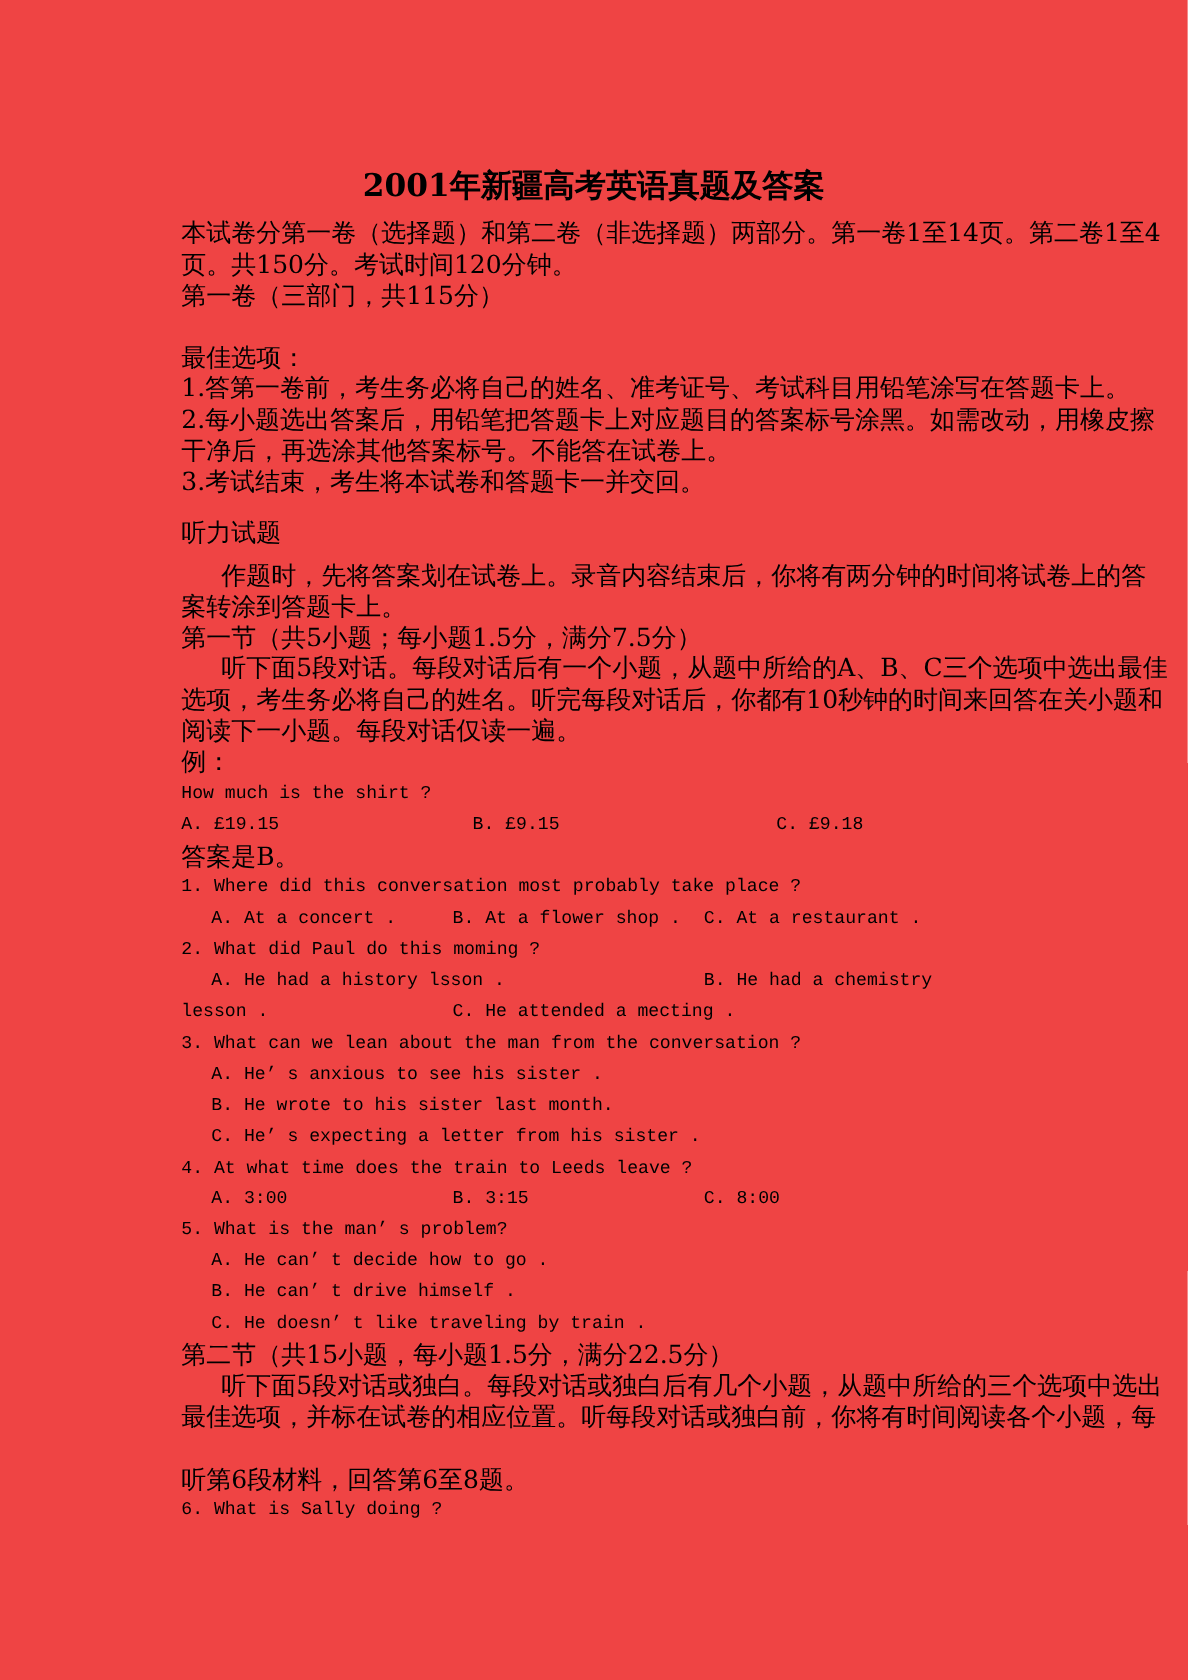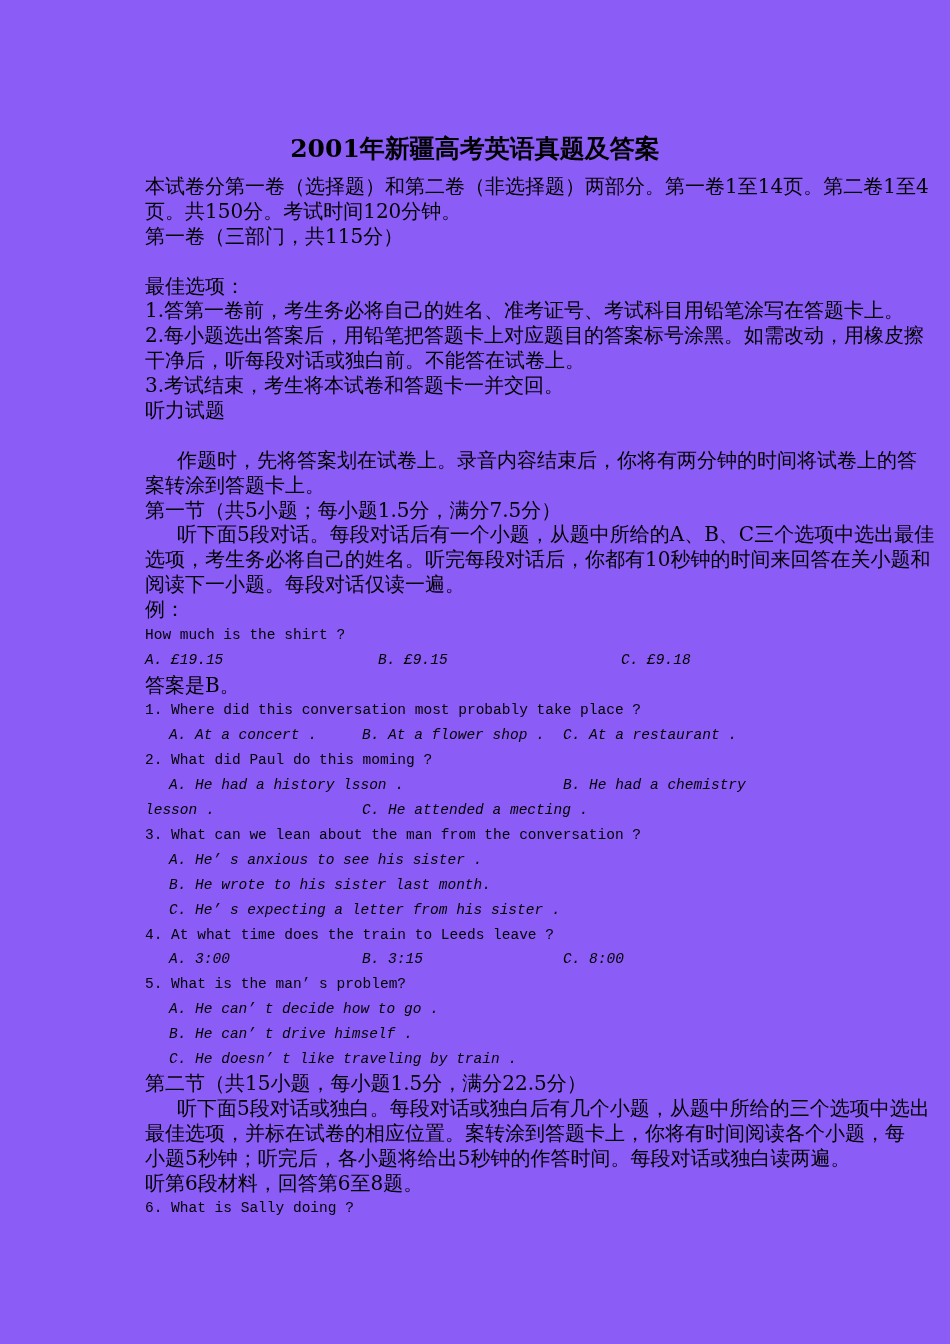--- a/index.html
+++ b/index.html
@@ -1,45 +1,45 @@
 <!DOCTYPE html>
 <html><head>
   <meta charset="utf-8">
   <style>
     html, body { margin: 0; padding: 0; background: #ffffff; }
     body { width: 950px; height: 1344px; position: relative; overflow: hidden;
            font-family: "DejaVu Serif", "Liberation Serif", serif; color: #000; }
-    .page { position: absolute; left: 0; top: 0; width: 950px; height: 1344px; background: #8b5cf6; }
+    .page { position: absolute; left: 0; top: 0; width: 950px; height: 1344px; background: #ef4444; }
     .title { position: absolute; left: 0; width: 950px; top: 132px; text-align: center;
              font-size: 25px; font-weight: bold; letter-spacing: 0px;
              font-family: "DejaVu Serif", "Liberation Serif", serif; }
     .line { position: absolute; left: 145px; font-size: 20px; line-height: 20px; white-space: pre; }
     .mono { font-family: "Liberation Mono", "DejaVu Sans Mono", monospace; font-size: 14.5px; }
     .indent { left: 177px; }
     .opt { position: absolute; white-space: pre; font-size: 14.5px; line-height: 20px;
-           font-family: "Liberation Mono", "DejaVu Sans Mono", monospace; font-style: italic; }
+           font-family: "Liberation Mono", "DejaVu Sans Mono", monospace; }
   </style>
 </head>
 <body>
 
 <div class="page">
 
   <div class="title">2001年新疆高考英语真题及答案</div>
 
   <div class="line" style="top:176px">本试卷分第一卷（选择题）和第二卷（非选择题）两部分。第一卷1至14页。第二卷1至4</div>
   <div class="line" style="top:201px">页。共150分。考试时间120分钟。</div>
   <div class="line" style="top:226px">第一卷（三部门，共115分）</div>
 
   <div class="line" style="top:276px">最佳选项：</div>
   <div class="line" style="top:300px">1.答第一卷前，考生务必将自己的姓名、准考证号、考试科目用铅笔涂写在答题卡上。</div>
   <div class="line" style="top:325px">2.每小题选出答案后，用铅笔把答题卡上对应题目的答案标号涂黑。如需改动，用橡皮擦</div>
-  <div class="line" style="top:350px">干净后，听每段对话或独白前。不能答在试卷上。</div>
+  <div class="line" style="top:350px">干净后，再选涂其他答案标号。不能答在试卷上。</div>
   <div class="line" style="top:375px">3.考试结束，考生将本试卷和答题卡一并交回。</div>
 
-  <div class="line" style="top:400px">听力试题</div>
+  <div class="line" style="top:416px">听力试题</div>
   <div class="line indent" style="top:450px">作题时，先将答案划在试卷上。录音内容结束后，你将有两分钟的时间将试卷上的答</div>
   <div class="line" style="top:475px">案转涂到答题卡上。</div>
 
   <div class="line" style="top:500px">第一节（共5小题；每小题1.5分，满分7.5分）</div>
   <div class="line indent" style="top:524px">听下面5段对话。每段对话后有一个小题，从题中所给的A、B、C三个选项中选出最佳</div>
   <div class="line" style="top:549px">选项，考生务必将自己的姓名。听完每段对话后，你都有10秒钟的时间来回答在关小题和</div>
   <div class="line" style="top:574px">阅读下一小题。每段对话仅读一遍。</div>
   <div class="line" style="top:599px">例：</div>
 
   <div class="line mono" style="top:625px">How much is the shirt ?</div>
@@ -69,18 +69,17 @@
   <div class="opt" style="left:362px; top:949px">B. 3:15</div>
   <div class="opt" style="left:563px; top:949px">C. 8:00</div>
 
   <div class="line mono" style="top:974px">5. What is the man’ s problem?</div>
   <div class="opt" style="left:169px; top:999px">A. He can’ t decide how to go .</div>
   <div class="opt" style="left:169px; top:1024px">B. He can’ t drive himself .</div>
   <div class="opt" style="left:169px; top:1049px">C. He doesn’ t like traveling by train .</div>
 
   <div class="line" style="top:1073px">第二节（共15小题，每小题1.5分，满分22.5分）</div>
   <div class="line indent" style="top:1098px">听下面5段对话或独白。每段对话或独白后有几个小题，从题中所给的三个选项中选出</div>
-  <div class="line" style="top:1123px">最佳选项，并标在试卷的相应位置。案转涂到答题卡上，你将有时间阅读各个小题，每</div>
-  <div class="line" style="top:1148px">小题5秒钟；听完后，各小题将给出5秒钟的作答时间。每段对话或独白读两遍。</div>
+  <div class="line" style="top:1123px">最佳选项，并标在试卷的相应位置。听每段对话或独白前，你将有时间阅读各个小题，每</div>
   <div class="line" style="top:1173px">听第6段材料，回答第6至8题。</div>
   <div class="line mono" style="top:1198px">6. What is Sally doing ?</div>
 
 </div>
 
 </body></html>

